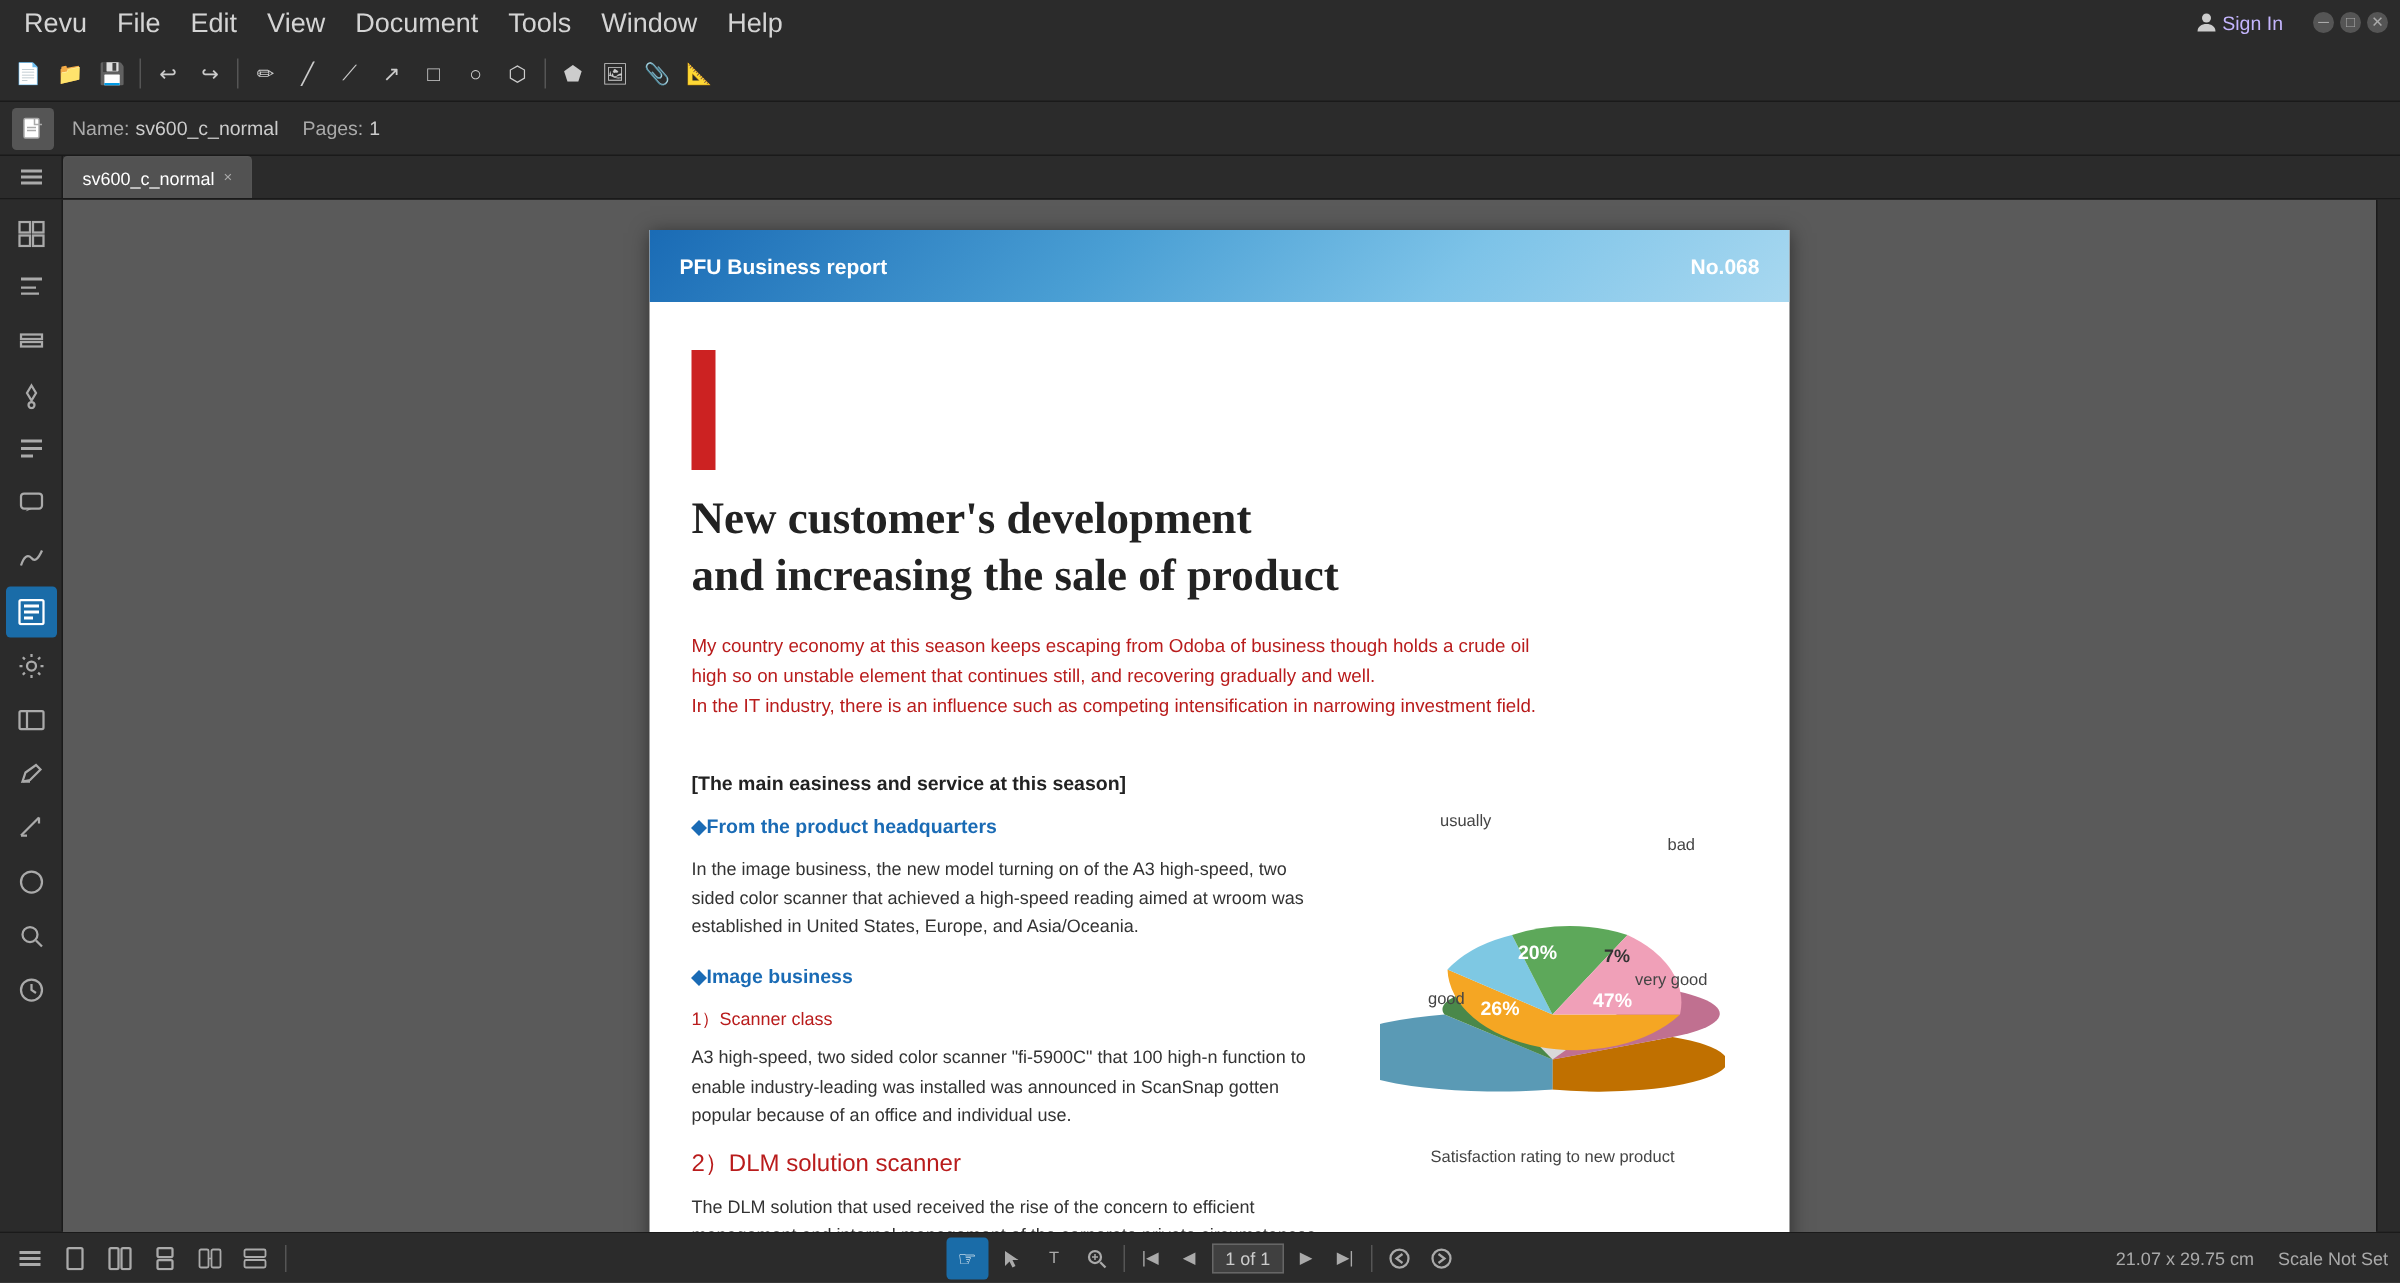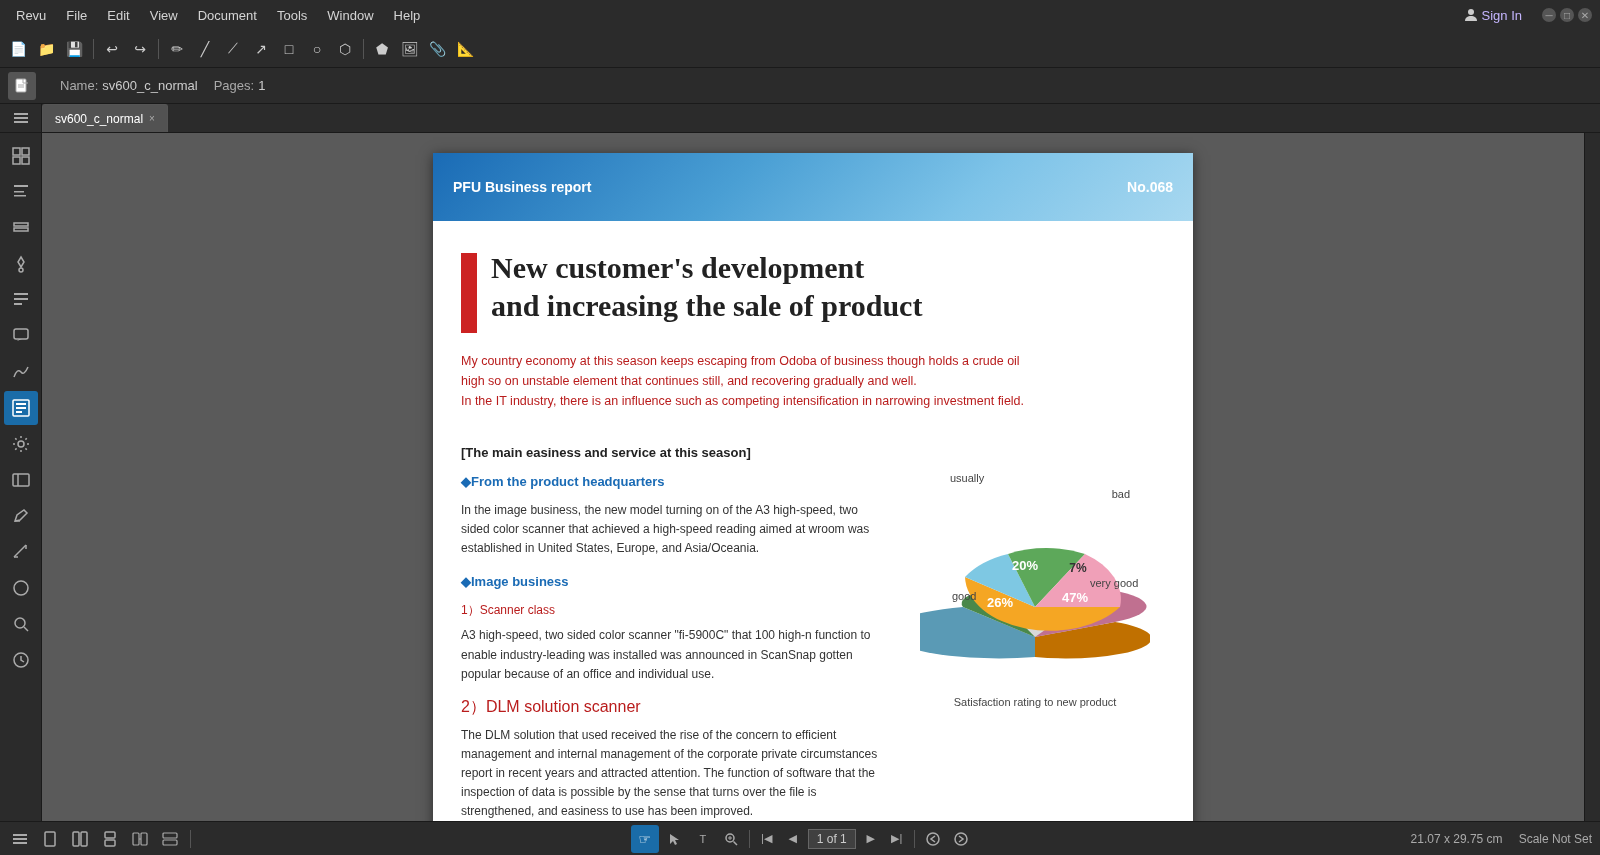--- a/index.html
+++ b/index.html
@@ -10,21 +10,21 @@
       background: #2b2b2b;
       height: 30px;
       display: flex;
       align-items: center;
       padding: 0 8px;
       gap: 4px;
       flex-shrink: 0;
     }
     .menu-item {
       color: #d4d4d4;
-      font-size: 13px;
+      font-size: 18px;
       padding: 2px 8px;
       cursor: pointer;
     }
     .sign-in-btn {
       margin-left: auto;
       color: #c4b5fd;
       font-size: 13px;
       display: flex;
       gap: 4px;
       padding: 2px 8px;
@@ -52,21 +52,21 @@
     }
     .tool-sep { width: 1px; height: 20px; background: #555; margin: 0 3px; }
 
     
     .file-info-bar {
       background: #2b2b2b;
       height: 36px;
       display: flex;
       align-items: center;
       padding: 0 8px;
-      gap: 24px;
+      gap: 12px;
       border-bottom: 1px solid #1a1a1a;
       flex-shrink: 0;
     }
     .file-icon-btn {
       width: 28px; height: 28px;
       background: #555;
       border-radius: 3px;
       display: flex; align-items: center; justify-content: center;
       color: #fff;
       cursor: pointer;
@@ -141,21 +141,21 @@
       width: 760px;
       min-height: 680px;
       box-shadow: 0 2px 12px rgba(0,0,0,0.5);
       position: relative;
       overflow: hidden;
     }
 
     
     .page-header {
       background: linear-gradient(135deg, #1a6bb5 0%, #4a9fd4 40%, #7dc3e8 70%, #a8d8f0 100%);
-      height: 68px;
+      height: 48px;
       display: flex;
       align-items: center;
       padding: 0 20px;
       justify-content: space-between;
     }
     .page-header-title {
       color: #fff;
       font-size: 14px;
       font-weight: bold;
     }
@@ -169,20 +169,21 @@
     .page-content {
       padding: 20px 28px;
     }
 
     .article-title-block {
       display: flex;
       align-items: flex-start;
       gap: 14px;
       margin-bottom: 18px;
       margin-top: 8px;
+      flex-direction: column;
     }
     .red-bar {
       width: 16px;
       height: 80px;
       background: #cc2222;
       flex-shrink: 0;
       margin-top: 4px;
     }
     .article-title {
       font-size: 30px;
@@ -525,21 +526,21 @@
             </div>
             <p style="font-size:12px;color:#b91c1c;line-height:1.6;margin-bottom:6px;">1）Scanner class</p>
             <p style="font-size:12px;color:#333;line-height:1.6;margin-bottom:10px;">A3 high-speed, two sided color scanner "fi-5900C" that 100 high-n function to enable industry-leading was installed was announced in ScanSnap gotten popular because of an office and individual use.</p>
             <p style="font-size:16px;color:#b91c1c;line-height:1.6;margin-bottom:6px;">2）DLM solution scanner</p>
             <p style="font-size:12px;color:#333;line-height:1.6;">The DLM solution that used received the rise of the concern to efficient management and internal management of the corporate private circumstances report in recent years and attracted attention. The function of software that the inspection of data is possible by the sense that turns over the file is strengthened, and easiness to use has been improved.</p>
           </div>
 
           <div class="chart-col">
 
             <div style="width:230px;position:relative;height:20px;font-size:11px;color:#444;">
-              <span style="position:absolute;left:30px;top:0;">usually</span>
+              <span style="position:absolute;left:40px;top:0;">usually</span>
               <span style="position:absolute;right:20px;top:16px;">bad</span>
             </div>
             <div class="pie-chart-container">
               <svg viewBox="0 0 230 190" xmlns="http://www.w3.org/2000/svg">
 
                 <ellipse cx="115" cy="145" rx="85" ry="20" fill="rgba(0,0,0,0.15)"></ellipse>
 
                 <path d="M115,145 L195,130 A85,20 0 0,1 115,165 Z" fill="#c07000"></path>
 
                 <path d="M115,145 L43,115 A85,20 0 0,0 115,165 Z" fill="#5a9ab5"></path>

